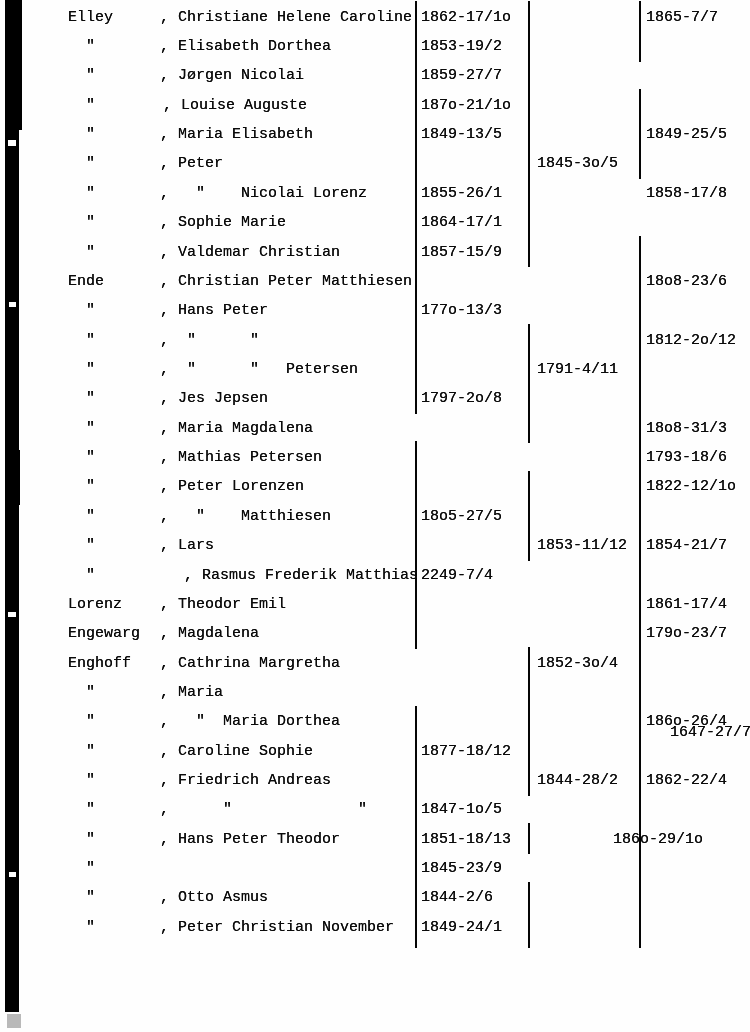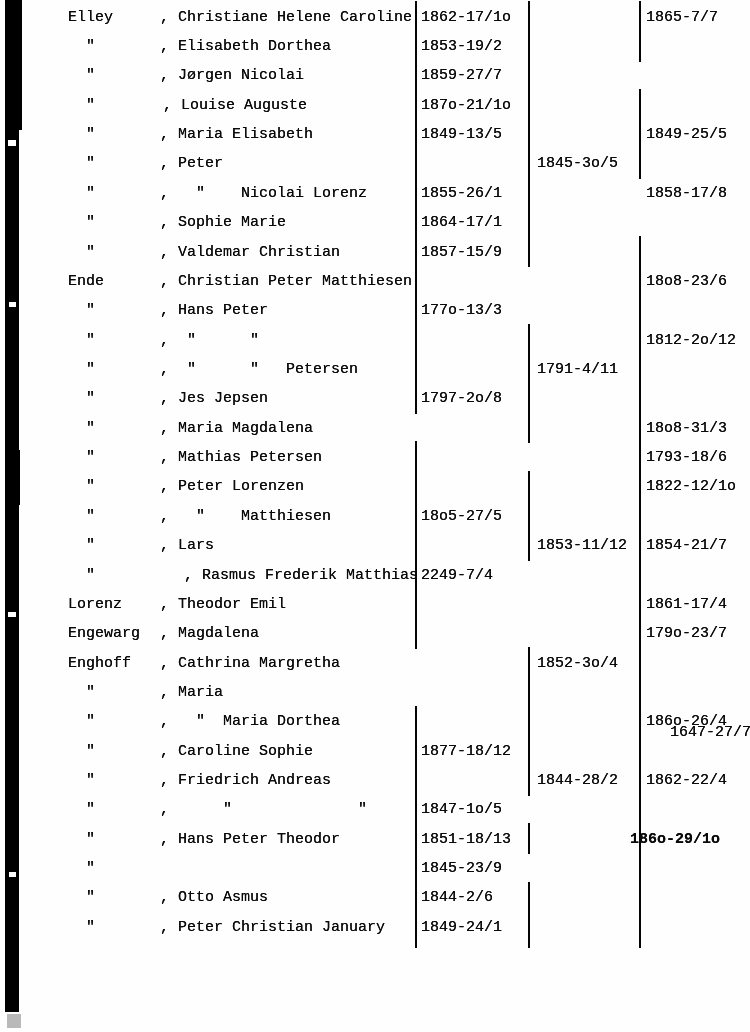--- a/index.html
+++ b/index.html
@@ -274,42 +274,42 @@
         <span class="cell" style="left: 160px;">,      "              "</span>
         <span class="cell" style="left: 421px;">1847-1o/5</span>
       </div>
       <div class="row">
         <i class="vline" style="left: 415px;"></i>
         <i class="vline" style="left: 528px;"></i>
         <i class="vline" style="left: 639px;"></i>
         <span class="cell" style="left: 68px;">  "</span>
         <span class="cell" style="left: 160px;">, Hans Peter Theodor</span>
         <span class="cell" style="left: 421px;">1851-18/13</span>
-        <span class="cell" style="left: 630px; font-weight: bold;">186o-29/1o</span>
+        <span class="cell" style="left: 613px;">186o-29/1o</span>
       </div>
       <div class="row">
         <i class="vline" style="left: 415px;"></i>
         <i class="vline" style="left: 639px;"></i>
         <span class="cell" style="left: 68px;">  "</span>
         <span class="cell" style="left: 421px;">1845-23/9</span>
       </div>
       <div class="row">
         <i class="vline" style="left: 415px;"></i>
         <i class="vline" style="left: 528px;"></i>
         <i class="vline" style="left: 639px;"></i>
         <span class="cell" style="left: 68px;">  "</span>
         <span class="cell" style="left: 160px;">, Otto Asmus</span>
         <span class="cell" style="left: 421px;">1844-2/6</span>
       </div>
       <div class="row">
         <i class="vline" style="left: 415px;"></i>
         <i class="vline" style="left: 528px;"></i>
         <i class="vline" style="left: 639px;"></i>
         <span class="cell" style="left: 68px;">  "</span>
-        <span class="cell" style="left: 160px;">, Peter Christian January</span>
+        <span class="cell" style="left: 160px;">, Peter Christian November</span>
         <span class="cell" style="left: 421px;">1849-24/1</span>
       </div>
       <div class="row stub">
         <i class="vline" style="left: 415px;"></i>
         <i class="vline" style="left: 528px;"></i>
         <i class="vline" style="left: 639px;"></i>
       </div>
     </div>
 
 </div>

